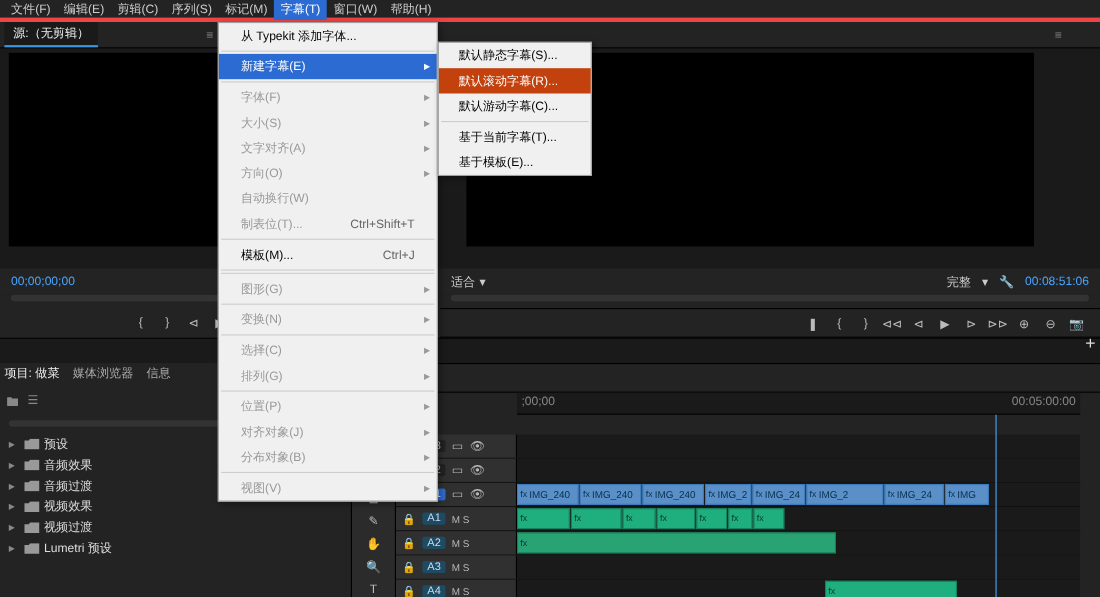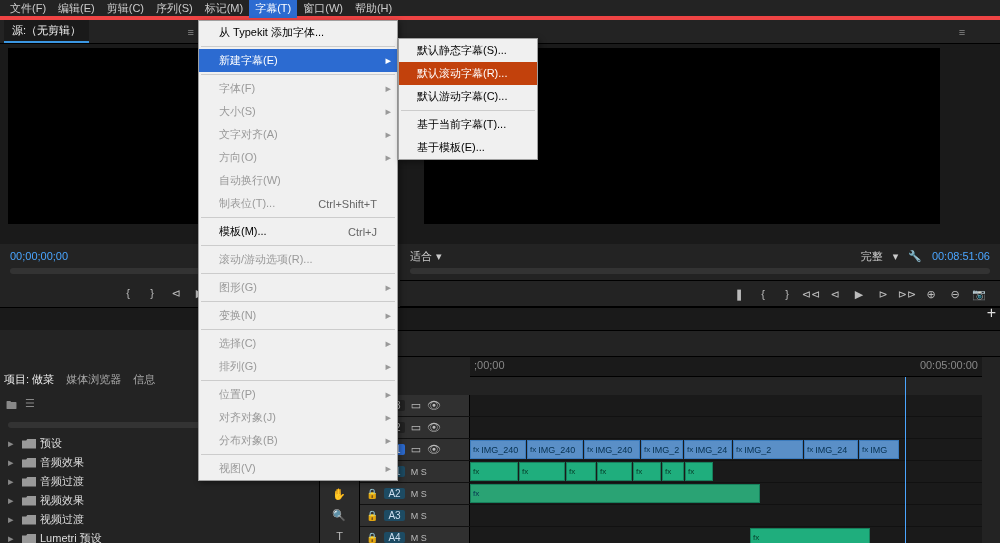--- a/index.html
+++ b/index.html
@@ -135,21 +135,21 @@
       <div class="btn">⊳⊳</div>
       <div class="btn">⊕</div>
       <div class="btn">⊖</div>
       <div class="btn">📷</div>
     </div>
 </div>
 
 <span class="plus">+</span>
 
 <div class="row" style="position:absolute;left:0;top:330px;bottom:0;width:320px;background:#232323;border-right:1px solid #000;">
-  <div style="width:100%;margin-top:40px;">
+  <div style="width:100%;">
     <div class="proj-tabs" id="proj-tabs">
         <div style="color: rgb(238, 238, 238);">项目: 做菜</div>
         <div>媒体浏览器</div>
         <div>信息</div>
       </div>
     <div class="panel-icons">
       <span>🖿</span>
       <span>☰</span>
       <span style="margin-left:auto;">≡</span>
     </div>
@@ -339,23 +339,20 @@
     <div class="item disabled">
       <span>制表位(T)...</span>
       <span style="color: rgb(102, 102, 102);">Ctrl+Shift+T</span>
     </div>
     <div class="sep"></div>
     <div class="item">
       <span>模板(M)...</span>
       <span style="color: rgb(102, 102, 102);">Ctrl+J</span>
     </div>
     <div class="sep"></div>
-    <div class="item disabled">
-      <span>滚动/游动选项(R)...</span>
-    </div>
     <div class="sep"></div>
     <div class="item disabled arrow">
       <span>图形(G)</span>
     </div>
     <div class="sep"></div>
     <div class="item disabled arrow">
       <span>变换(N)</span>
     </div>
     <div class="sep"></div>
     <div class="item disabled arrow">

